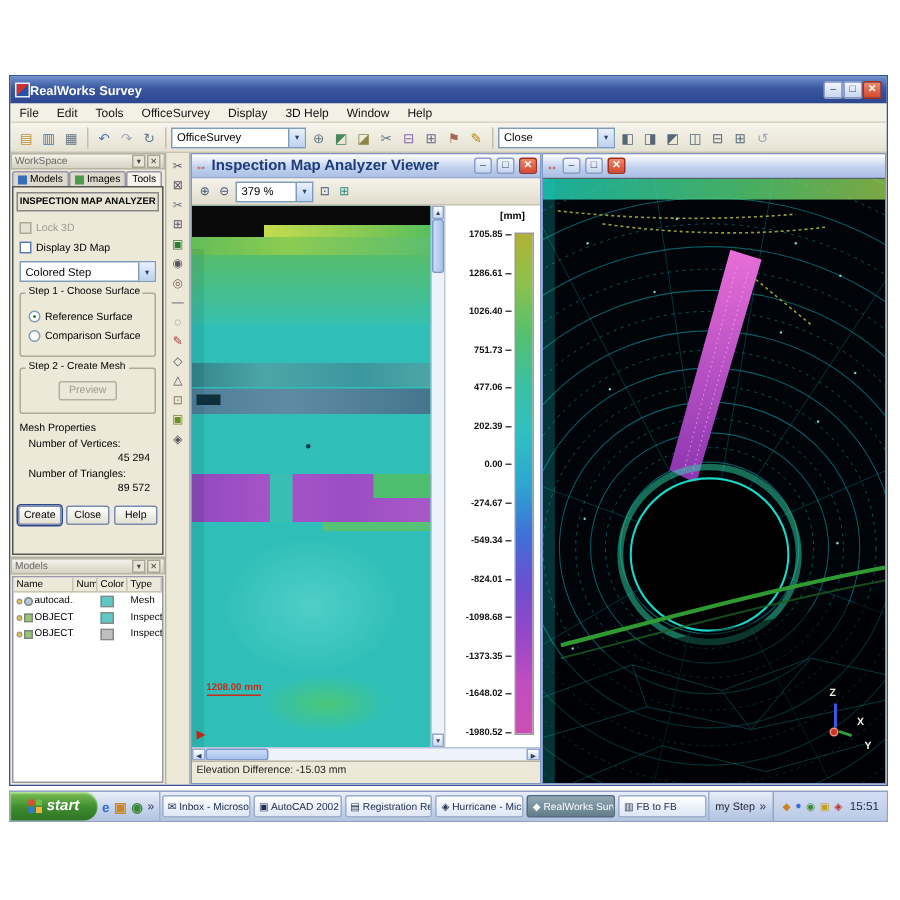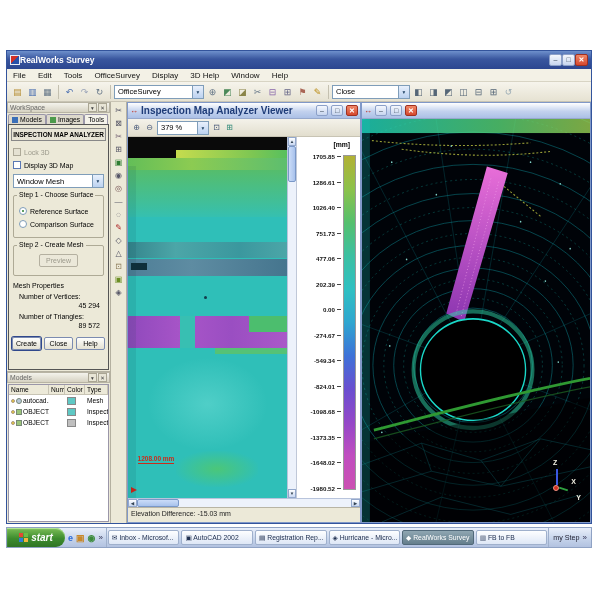--- a/index.html
+++ b/index.html
@@ -261,21 +261,21 @@
         <div class="atitle">INSPECTION MAP ANALYZER</div>
         <div class="crow">
           <span class="cb dis"></span>
           <span class="dis-txt">Lock 3D</span>
         </div>
         <div class="crow">
           <span class="cb"></span>
           <span>Display 3D Map</span>
         </div>
         <div class="combo" style="margin:4px 2px;">
-          <span class="cval">Window Mesh</span>
+          <span class="cval">Colored Step</span>
           <span class="arrow">▾</span>
         </div>
         <div class="group">
           <span class="legend">Step 1 - Choose Surface</span>
           <div class="crow">
             <span class="rad sel"></span>
             <span>Reference Surface</span>
           </div>
           <div class="crow">
             <span class="rad"></span>
@@ -584,13 +584,23 @@
       <span class="task">▣ AutoCAD 2002</span>
       <span class="task">▤ Registration Rep...</span>
       <span class="task">◈ Hurricane - Micro...</span>
       <span class="task active">◆ RealWorks Survey</span>
       <span class="task">▥ FB to FB</span>
     </div>
   <div class="mytools">
     <span>my Step</span>
     <span class="chev">»</span>
   </div>
+  <div class="tray">
+    <span style="display:flex;gap:3px">
+        <span class="ticon" style="color: rgb(208, 128, 32);">◆</span>
+        <span class="ticon" style="color: rgb(58, 111, 208);">●</span>
+        <span class="ticon" style="color: rgb(58, 138, 58);">◉</span>
+        <span class="ticon" style="color: rgb(200, 160, 32);">▣</span>
+        <span class="ticon" style="color: rgb(192, 48, 48);">◈</span>
+      </span>
+    <span class="clock">15:51</span>
+  </div>
 </div>
 
 </body></html>

